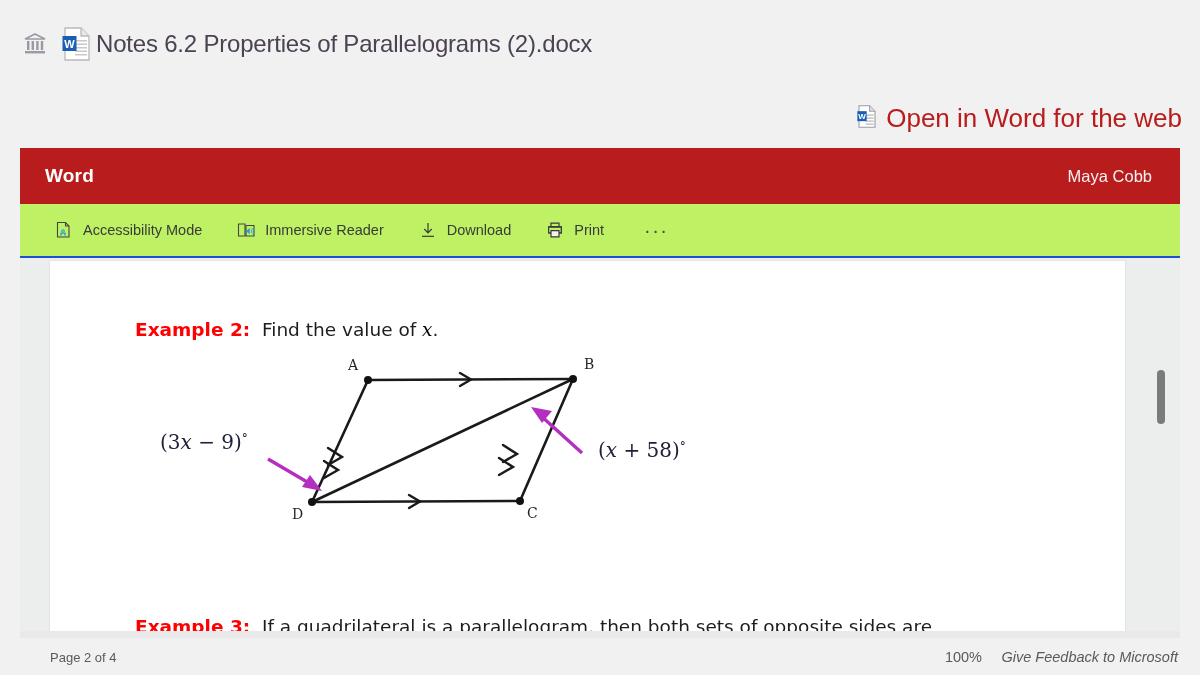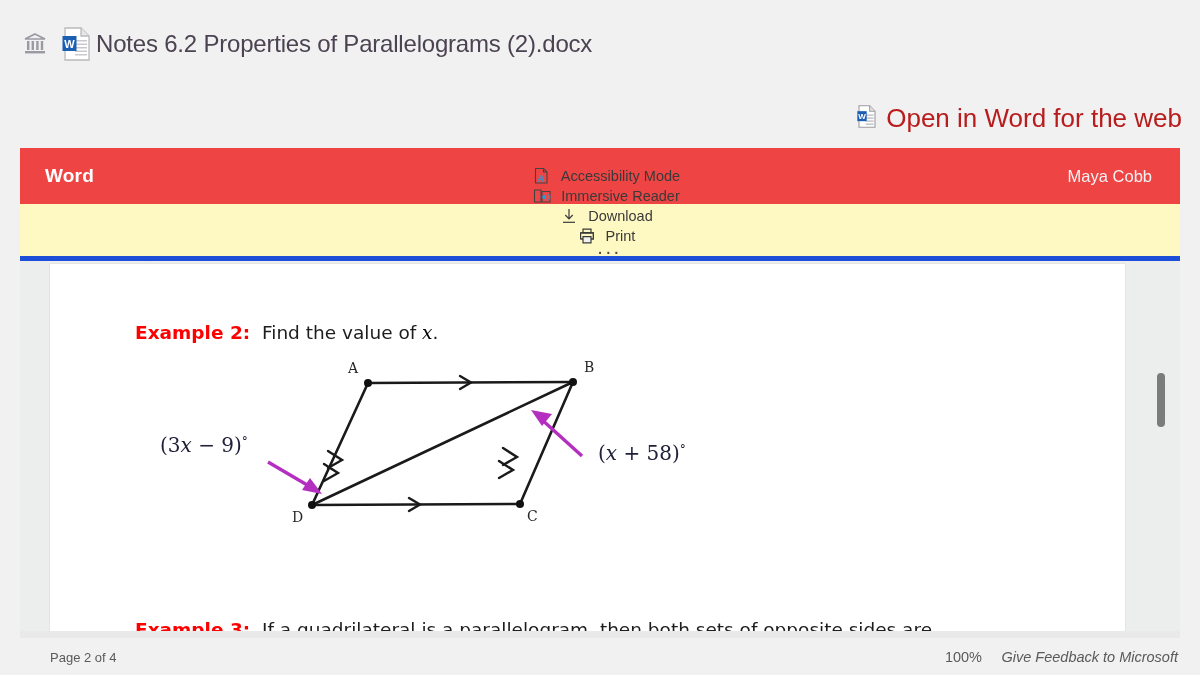--- a/index.html
+++ b/index.html
@@ -15,35 +15,35 @@
   .topbar { position: absolute; left: 0; top: 0; width: 1200px; height: 88px; background: #f1f1f1; display: flex; align-items: center; }
   .bank-icon { margin-left: 22px; width: 26px; height: 26px; display: block; }
   .docicon { margin-left: 14px; width: 30px; height: 34px; position: relative; display: block; }
   .doc-title { margin-left: 4px; font-size: 24px; color: #4c4352; font-weight: 400; letter-spacing: -0.2px; white-space: nowrap; }
 
   
   .openrow { position: absolute; right: 18px; top: 103px; display: flex; align-items: center; gap: 9px; }
   .openrow .lnk { font-size: 26px; color: #b91c1c; white-space: nowrap; }
 
   
-  .appbar { position: absolute; left: 20px; top: 148px; width: 1160px; height: 56px; background: #ef4444; color: #fff; }
+  .appbar { position: absolute; left: 20px; top: 148px; width: 1160px; height: 56px; background: #b91c1c; color: #fff; }
   .appbar .brand { position: absolute; left: 25px; top: 50%; transform: translateY(-50%); font-size: 19px; font-weight: bold; letter-spacing: .2px; }
   .appbar .center { position: absolute; left: 0; right: 0; top: 50%; transform: translateY(-50%); text-align: center; font-size: 16px; pointer-events: none; }
   .appbar .center .t { display: inline-block; }
   .appbar .center .cv { display: inline-block; margin-left: 8px; font-size: 13px; vertical-align: 1px; }
   .appbar .user { position: absolute; right: 28px; top: 50%; transform: translateY(-50%); font-size: 16.5px; color: #f2f2f2; }
 
   
-  .cmdbar { position: absolute; left: 20px; top: 204px; width: 1160px; height: 52px; background: #fef9c3; display: flex; align-items: center; justify-content: flex-end; padding-right: 22px; flex-direction: column; }
+  .cmdbar { position: absolute; left: 20px; top: 204px; width: 1160px; height: 52px; background: #bef264; display: flex; align-items: center; padding-right: 22px; }
   .cmd { display: flex; align-items: center; gap: 9px; margin-left: 34px; color: #3a3a3a; font-size: 14.5px; white-space: nowrap; }
   .cmd .gl { display: flex; align-items: center; justify-content: center; width: 20px; height: 20px; }
   .cmd.dots { margin-left: 40px; font-size: 20px; letter-spacing: 1.5px; color: #4a4a4a; line-height: 10px; }
 
   
-  .viewer { position: absolute; left: 20px; top: 256px; width: 1160px; height: 378px; background: #eceded; border-top: 5px solid #1d4ed8; overflow: hidden; }
+  .viewer { position: absolute; left: 20px; top: 256px; width: 1160px; height: 378px; background: #eceded; border-top: 2px solid #1d4ed8; overflow: hidden; }
   .page { position: absolute; left: 30px; top: 3px; width: 1075px; height: 372px; background: #ffffff; box-shadow: 0 0 0 1px #e4e4e4; }
   .gutter-line { position: absolute; left: 130px; top: 0; width: 1px; height: 378px; background: #e6e8ea; }
 
   
   .vscroll { position: absolute; right: 10px; top: 0; width: 16px; height: 378px; background: transparent; }
   .vthumb { position: absolute; left: 3px; top: 112px; width: 8px; height: 54px; background: #7b7b7b; border-radius: 4px; }
   
   .hscroll { position: absolute; left: 20px; top: 631px; width: 1160px; height: 7px; background: #e9e9e9; }
   .hthumb { position: absolute; left: 24px; top: 0; width: 340px; height: 7px; background: #e9e9e9; }
 

